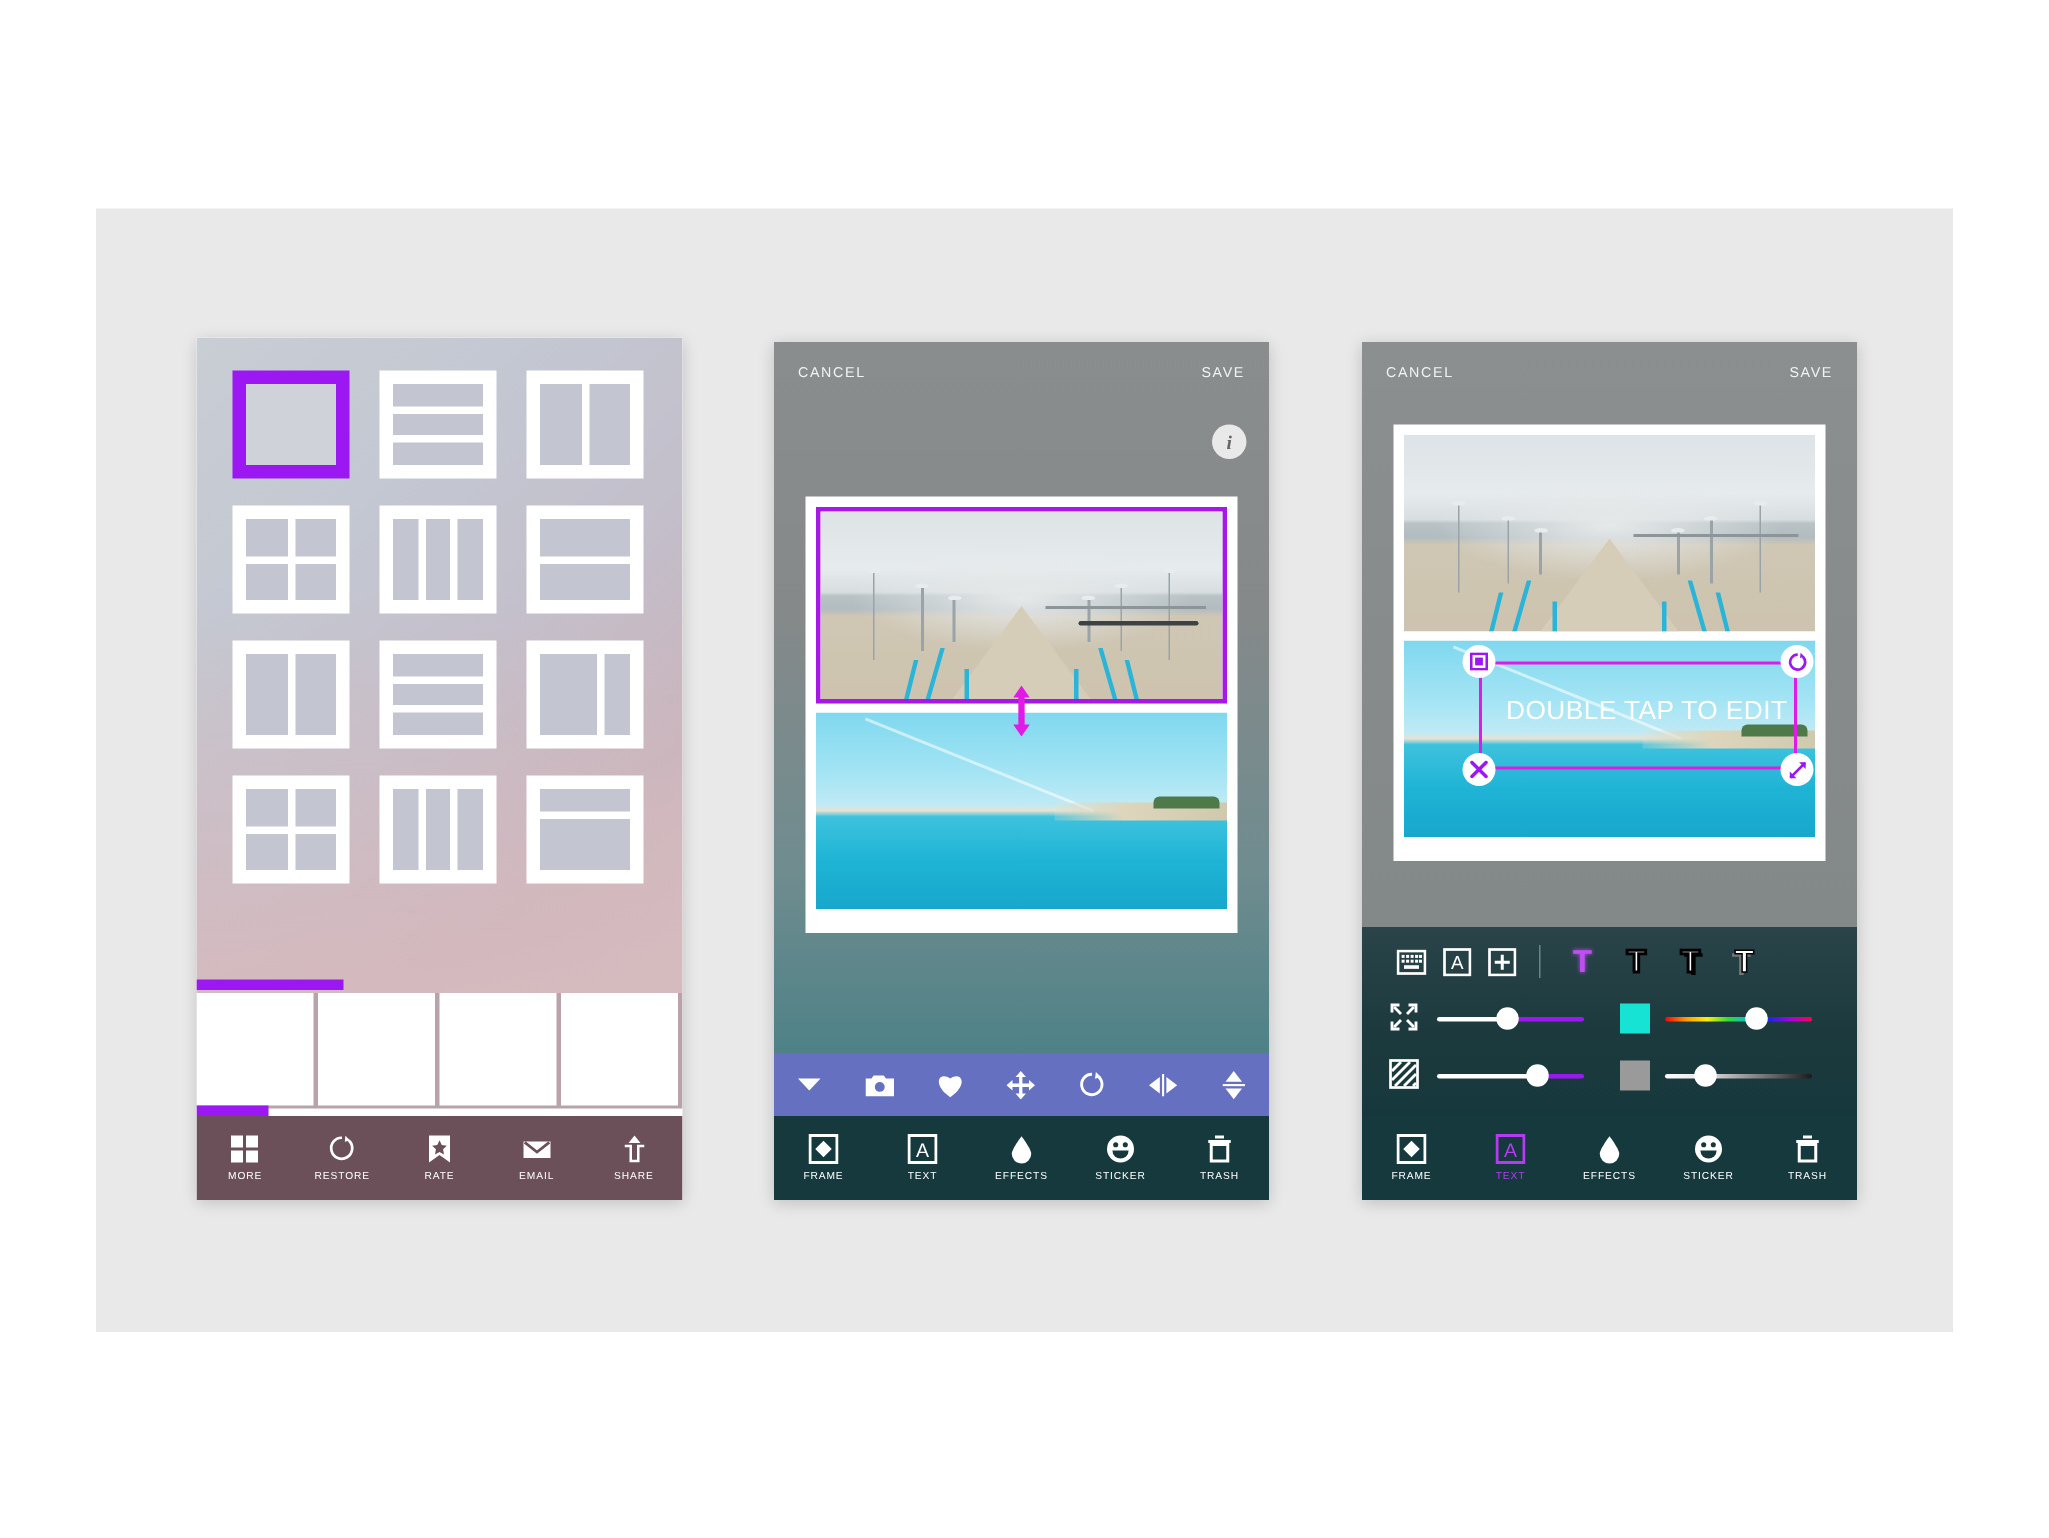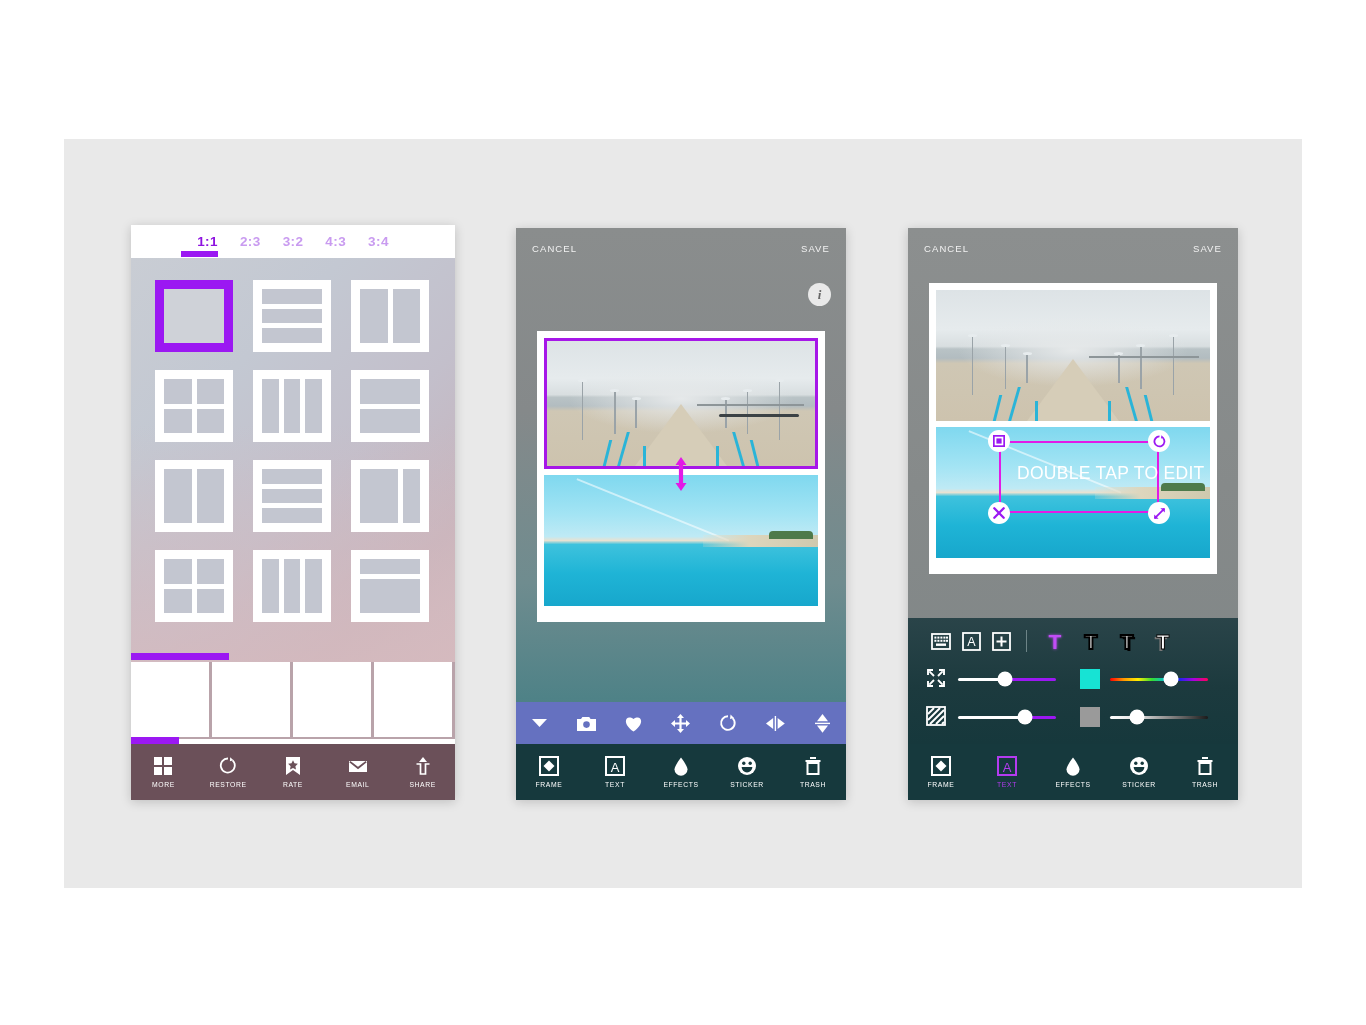--- a/index.html
+++ b/index.html
@@ -59,21 +59,21 @@
   .tbig.on{color:#c14df5;text-shadow:0 0 3px #c14df5;}
   .tbig.o1{-webkit-text-stroke:2px #000;}
   .tbig.o2{-webkit-text-stroke:2px #000;text-shadow:2px 2px 0 #000;}
   .tbig.o3{-webkit-text-stroke:1px #000;text-shadow:-2px 2px 0 #777;}
   .sl-row{display:flex;align-items:center;height:38px;padding:0 18px;box-sizing:border-box;gap:10px;}
   .sl-ico{width:22px;height:22px;flex:none;}
   .slider{position:relative;width:98px;height:3px;flex:none;}
   .sl-track{position:absolute;inset:0;border-radius:2px;}
   .knob{position:absolute;top:50%;width:15px;height:15px;border-radius:50%;background:#fff;transform:translate(-50%,-50%);}
   .swatch{width:20px;height:20px;flex:none;}
-  .selbox{position:absolute;left:63px;top:14px;width:160px;height:72px;}
+  .selbox{position:absolute;left:50px;top:14px;width:188px;height:72px;padding-left:24px;}
   .selline{position:absolute;background:#e21ae6;}
   .handle{position:absolute;width:22px;height:22px;border-radius:50%;background:#fff;display:flex;align-items:center;justify-content:center;}
   .dbl-txt{position:absolute;left:18px;top:22px;font-size:17.5px;color:#fff;letter-spacing:.3px;white-space:nowrap;font-family:"Liberation Sans",sans-serif;}
 
   
   .pier{position:absolute;inset:0;background:
     radial-gradient(ellipse 60% 40% at 50% 46%,#e6e9ea 0%,rgba(230,233,234,0) 70%),
     linear-gradient(180deg,#dde3e6 0%,#e6ebed 30%,#d8dee0 43%,#b9c3c6 45%,#b2bcc0 52%,#cfc7b4 56%,#cdc3ae 100%);}
   .pier-deck{position:absolute;left:50%;bottom:0;transform:translateX(-50%);width:0;height:0;border-left:46px solid transparent;border-right:46px solid transparent;border-bottom:62px solid #d6cdb8;}
   .rail{position:absolute;bottom:0;width:3px;background:#2ab4d8;}
@@ -82,28 +82,20 @@
   .ocean{position:absolute;inset:0;background:linear-gradient(180deg,#7fd8ef 0%,#a3e4f4 30%,#bfeaf5 47%,#e8e2d2 50%,#3ec2dd 53%,#1fb4d6 75%,#17a7cc 100%);}
   .coast{position:absolute;right:0;top:46%;width:42%;height:9%;background:linear-gradient(90deg,rgba(230,226,208,.2),#ddd6bd 40%,#cfc9ae);}
   .trail{position:absolute;background:rgba(255,255,255,.55);height:1.5px;transform:rotate(22deg);}
 </style>
 </head>
 <body>
 
 <div class="canvas"></div>
 
 <div class="phone" id="p1">
-  <div class="p1-head">
-    <span class="ratio active">1:1</span>
-    <span class="ratio">2:3</span>
-    <span class="ratio">3:2</span>
-    <span class="ratio">4:3</span>
-    <span class="ratio">3:4</span>
-    <span class="ratio-underline"></span>
-  </div>
 
   <div class="p1-body">
     <div class="lay-grid">
       <div class="lay sel">
           <div class="cellwrap col">
             <div class="cell"></div>
           </div>
         </div>
       <div class="lay">
           <div class="cellwrap col">

